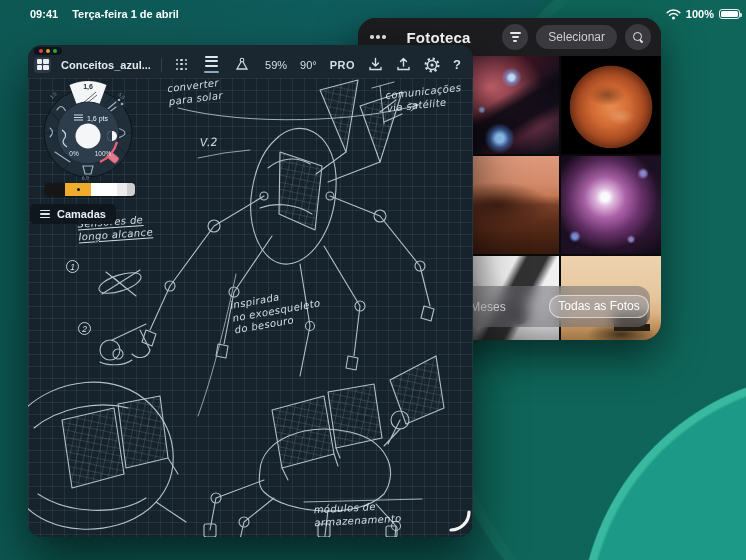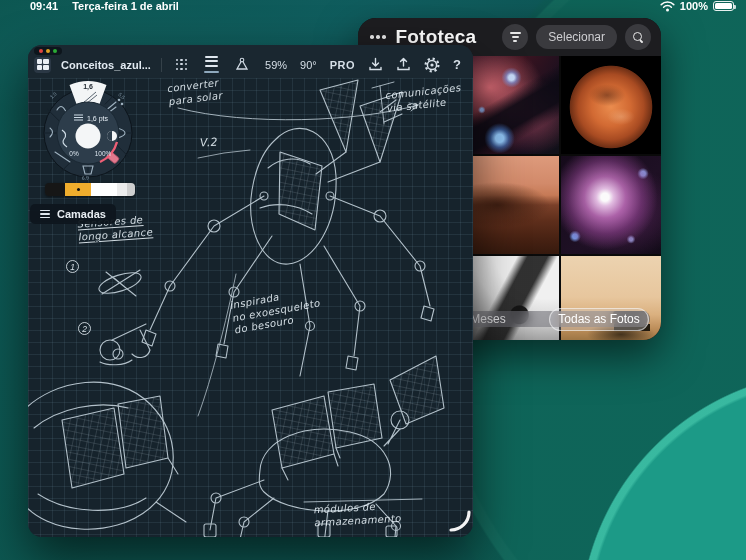--- a/index.html
+++ b/index.html
@@ -16,35 +16,35 @@
   }
   .teal-disc {
     position:absolute; inset:0; pointer-events:none;
     background:
       radial-gradient(circle 300px at 112% 112%, rgba(10,80,70,.0) 0 82%, rgba(80,210,180,.55) 83% 85%, rgba(13,95,84,.9) 85.5% 100%),
       radial-gradient(circle 430px at 113% 55%, #1c9a87 0 95.5%, #4cc6ab 96% 98%, transparent 98.5%),
       radial-gradient(circle 470px at 118% 58%, rgba(10,60,55,.55) 0 99%, transparent 100%);
   }
 
   
-  .status-bar { position:absolute; top:0; left:0; right:0; height:20px; display:flex; align-items:flex-start;
-    justify-content:space-between; padding:0 12px 0 30px; color:#fff; font-size:11px; font-weight:bold; z-index:5; }
+  .status-bar { position:absolute; top:0; left:0; right:0; height:20px; display:flex; align-items:flex-end;
+    justify-content:space-between; padding:0 6px 0 30px; color:#fff; font-size:11px; font-weight:bold; z-index:5; }
   .sb-left { display:flex; gap:14px; align-items:center; }
   .sb-right { display:flex; gap:5px; align-items:center; }
   .battery { position:relative; width:21px; height:10px; border:1px solid rgba(255,255,255,.9); border-radius:3px; padding:1px; }
   .battery::after { content:""; position:absolute; right:-3px; top:3px; width:2px; height:4px; background:rgba(255,255,255,.8); border-radius:0 1px 1px 0; }
   .battery i { display:block; width:100%; height:100%; background:#fff; border-radius:1.5px; }
 
   
   .photos-window { position:absolute; left:358px; top:18px; width:303px; height:322px; border-radius:18px;
     background:#0a0a0a; overflow:hidden; z-index:10; box-shadow:0 16px 40px rgba(0,0,0,.55), inset 0 0 0 1px rgba(255,255,255,.05); }
   .ph-header { height:38px; background:#1d1d20; display:flex; align-items:center; padding:0 10px; gap:8px; }
   .menu-dots { display:flex; gap:2.5px; padding:4px 2px; }
   .menu-dots i { width:3.5px; height:3.5px; border-radius:50%; background:#e8e8e8; }
-  .ph-title { color:#fff; font-size:19px; font-weight:bold; letter-spacing:.2px; flex:1; }
+  .ph-title { color:#fff; font-size:15px; font-weight:bold; letter-spacing:.2px; flex:1;margin-left:11px; }
   .round-btn { width:26px; height:26px; border-radius:50%; background:#3a3a3e; display:flex; align-items:center; justify-content:center; flex:none; }
   .filter-icon { display:flex; flex-direction:column; gap:2.5px; align-items:center; }
   .filter-icon i { height:1.6px; background:#e8e8e8; border-radius:1px; display:block; }
   .filter-icon i:nth-child(1){width:11px;} .filter-icon i:nth-child(2){width:7px;} .filter-icon i:nth-child(3){width:4px;}
   .select-pill { height:24px; padding:0 12px; border-radius:12px; background:#3a3a3e; color:#cfcfd2; font-size:12px;
     display:flex; align-items:center; flex:none; }
   .search-icon { position:relative; width:10px; height:10px; }
   .search-icon::before { content:""; position:absolute; left:0; top:0; width:7px; height:7px; border:1.6px solid #e8e8e8; border-radius:50%; }
   .search-icon::after { content:""; position:absolute; left:7.2px; top:7.2px; width:4px; height:1.6px; background:#e8e8e8; border-radius:1px; transform:rotate(45deg); transform-origin:left center; }
 
@@ -78,21 +78,21 @@
       radial-gradient(circle 16px at 60% 60%, rgba(20,20,20,.95) 0 55%, transparent 62%),
       linear-gradient(118deg, transparent 38%, rgba(28,28,28,.9) 45% 58%, transparent 65%),
       radial-gradient(circle 130px at 88% -12%, #f0f0f0 0 42%, #d6d6d6 58%, #9a9a9a 76%, #4a4a4a 94%, #242424 100%),
       #1a1a1a; }
   .ph-rover { position:relative; background:
       radial-gradient(ellipse 55% 20% at 60% 80%, rgba(62,46,26,.95), transparent 62%),
       linear-gradient(180deg, #ecd3b0 0%, #e7c69d 42%, #dab07f 60%, #bd8e5a 74%, #9a7342 87%, #7c5a32 100%); }
   .ph-rover::after { content:""; position:absolute; left:52%; top:56%; width:34px; height:13px; background:#2e2517; border-radius:3px;
       box-shadow:6px 10px 0 -3px #241c10, -2px 10px 0 -3px #241c10; }
 
-  .seg-bar { position:absolute; left:68px; bottom:13px; width:224px; height:16px; border-radius:13px;
+  .seg-bar { position:absolute; left:68px; bottom:13px; width:224px; height:41px; border-radius:13px;
       background:rgba(110,110,116,.55); backdrop-filter:blur(6px); display:flex; align-items:center; padding:1px; z-index:3; }
   .seg-item { flex:1; text-align:center; color:#dcdcde; font-size:12px; }
   .seg-item.selected { flex:none; width:100px; height:23px; line-height:21px; border-radius:12px; color:#fff;
       background:rgba(205,205,212,.32); border:1px solid rgba(255,255,255,.55); }
 
   
   .sketch-window { position:absolute; left:28px; top:45px; width:445px; height:492px; border-radius:14px;
     overflow:hidden; z-index:20; background:#16222b; box-shadow:0 20px 50px rgba(0,0,0,.6), inset 0 0 0 1px rgba(255,255,255,.05); }
   .win-dots { position:absolute; top:2px; left:6px; display:flex; gap:3px; padding:2px 5px; border-radius:5px; background:rgba(8,14,20,.7); z-index:4; }
   .win-dots i { width:4px; height:4px; border-radius:50%; }

